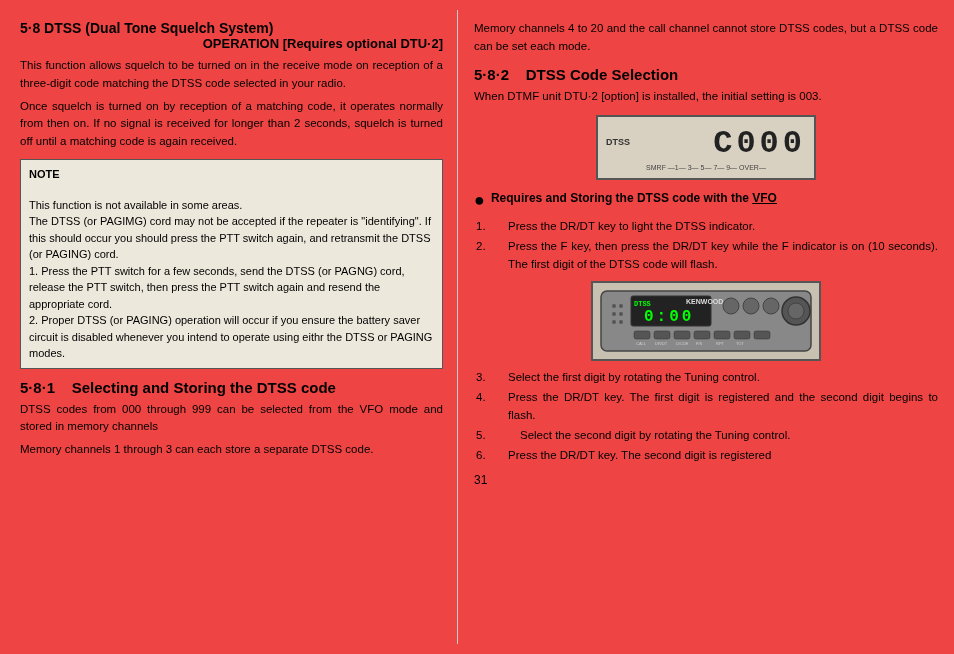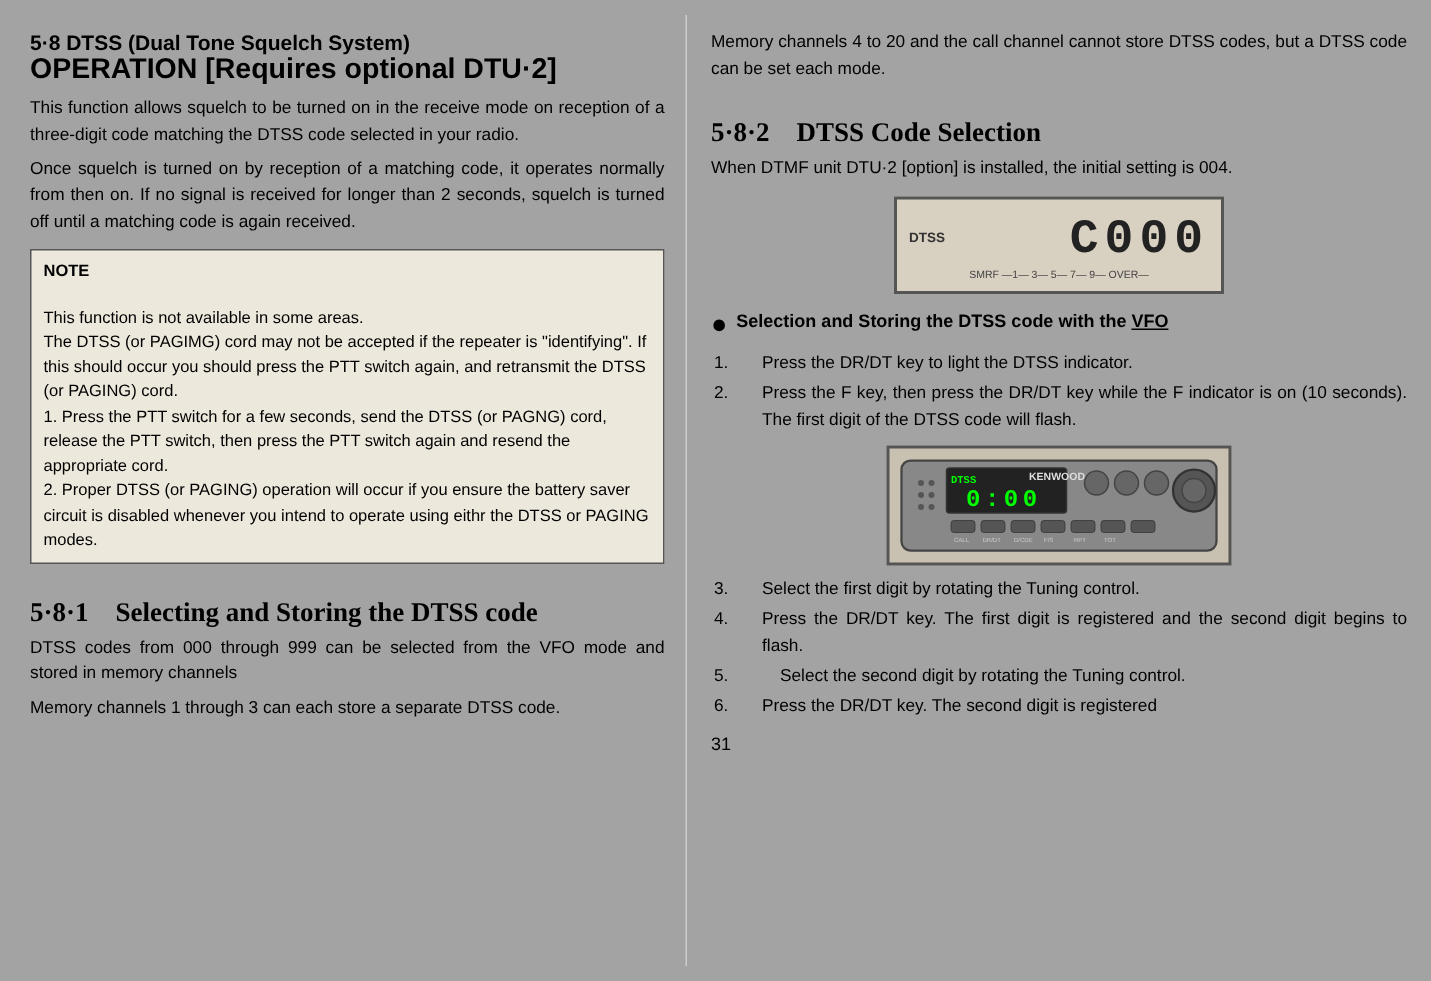--- a/index.html
+++ b/index.html
@@ -8,43 +8,44 @@
       font-size: 12px;
       background: #f5f0e8;
       width: 954px;
       min-height: 654px;
       display: flex;
       overflow: hidden;
     }
     .page-container {
       display: flex;
       width: 954px;
-      background: #a3a3a3;
+      background: #ef4444;
       padding: 10px 0;
     }
     .left-column {
       width: 458px;
       padding: 10px 14px 10px 20px;
       border-right: 1px solid #ccc;
     }
     .right-column {
       width: 496px;
       padding: 10px 16px 10px 16px;
     }
     .section-title {
       font-size: 13px;
       font-weight: bold;
       margin-bottom: 6px;
     }
     .section-title .main-title {
       font-size: 14px;
     }
     .section-title .sub-title {
-      font-size: 19px;
-      font-weight: bold;
+      font-size: 13px;
+      font-weight: bold;
+      text-align: right;
     }
     .body-text {
       font-size: 11.5px;
       line-height: 1.55;
       text-align: justify;
       margin-bottom: 5px;
     }
     .note-box {
       border: 1px solid #555;
       padding: 6px 8px;
@@ -54,25 +55,24 @@
       background: #ede8dc;
     }
     .note-box .note-title {
       font-weight: bold;
       margin-bottom: 14px;
     }
     .note-box ol {
       margin-left: 16px;
     }
     .subsection-title {
-      font-size: 18px;
-      font-weight: bold;
-      margin: 22px 0 5px 0;
+      font-size: 15px;
+      font-weight: bold;
+      margin: 10px 0 5px 0;
       border-bottom: none;
-      font-family: Liberation Serif, serif;
     }
     .dtss-display-box {
       border: 2px solid #555;
       background: #d8d0c0;
       width: 220px;
       height: 65px;
       margin: 10px auto;
       display: flex;
       flex-direction: column;
       justify-content: center;
@@ -197,34 +197,34 @@
   <div class="right-column">
 
     <p class="body-text">Memory channels 4 to 20 and the call channel cannot store DTSS codes, but a DTSS code can be set each mode.</p>
 
     <div class="subsection-title">
       <span>5·8·2</span>
       &nbsp;&nbsp;
       <span>DTSS Code Selection</span>
     </div>
 
-    <p class="body-text">When DTMF unit DTU·2 [option] is installed, the initial setting is 004.</p>
+    <p class="body-text">When DTMF unit DTU·2 [option] is installed, the initial setting is 003.</p>
 
     <div class="dtss-display-box">
       <div style="display:flex; align-items:center; justify-content:space-between;">
         <div class="dtss-label">DTSS</div>
         <div class="dtss-digits">C000</div>
       </div>
       <div class="dtss-bar">SMRF  —1—  3—  5—  7—  9—  OVER—</div>
     </div>
 
     <div class="selecting-header">
       <span class="bullet-dot">●</span>
       <span class="selecting-text">
-        <span>Selection</span>
+        <span>Requires</span>
         <span>  and  Storing  the  DTSS  code  </span>
         <span>with</span>
         <span>  </span>
         <span>the</span>
         <span>  </span>
         <span class="vfo-underline">VFO</span>
       </span>
     </div>
 
     <ul class="steps-list">

